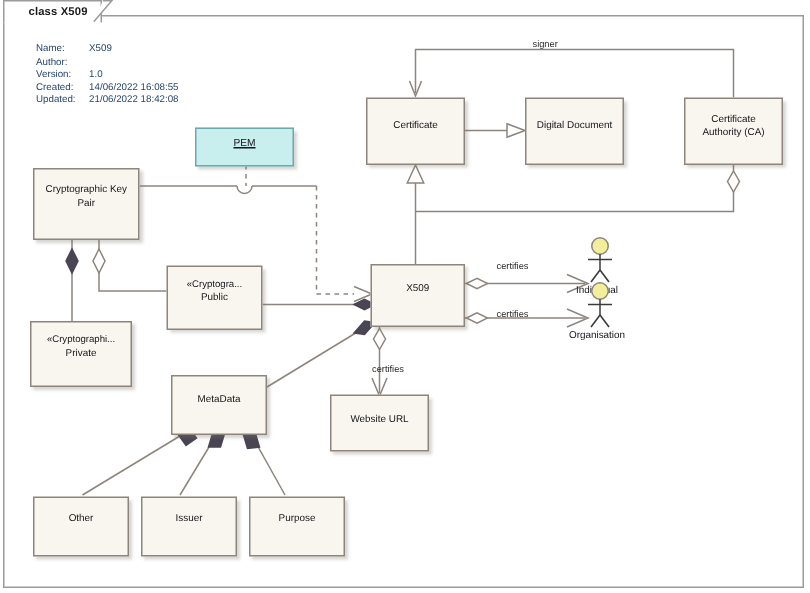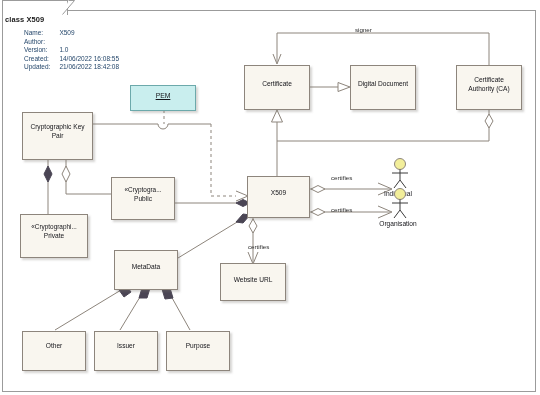--- a/index.html
+++ b/index.html
@@ -10,22 +10,22 @@
           box-sizing:border-box;}
 
   
   #frame{position:absolute;left:2px;top:10px;width:534px;height:382px;
          border:1px solid #9b9b9b;background:#ffffff;box-sizing:border-box;}
 
   
   #tab{position:absolute;left:2px;top:0px;width:66px;height:15px;
        border:1px solid #9b9b9b;border-bottom:none;background:#ffffff;
        box-sizing:border-box;z-index:6;}
-  #tab-label{position:absolute;left:2px;top:2px;font-size:7.5px;font-weight:bold;
-             color:#1a1a1a;letter-spacing:.1px;white-space:nowrap;margin-top:12px;}
+  #tab-label{position:absolute;left:16px;top:2px;font-size:7.5px;font-weight:bold;
+             color:#1a1a1a;letter-spacing:.1px;white-space:nowrap;}
   #tab-fold{position:absolute;left:62px;top:0px;width:16px;height:15px;z-index:6;}
 
   
   #meta{position:absolute;left:24px;top:29px;font-size:6.5px;color:#25476b;
         line-height:8.6px;}
   #meta table{border-collapse:collapse;}
   #meta td{padding:0 0 0 0;font-size:6.5px;color:#25476b;
            font-family:"Liberation Sans",sans-serif;white-space:nowrap;
            line-height:8.6px;vertical-align:top;}
   #meta td.k{padding-right:9px;}

